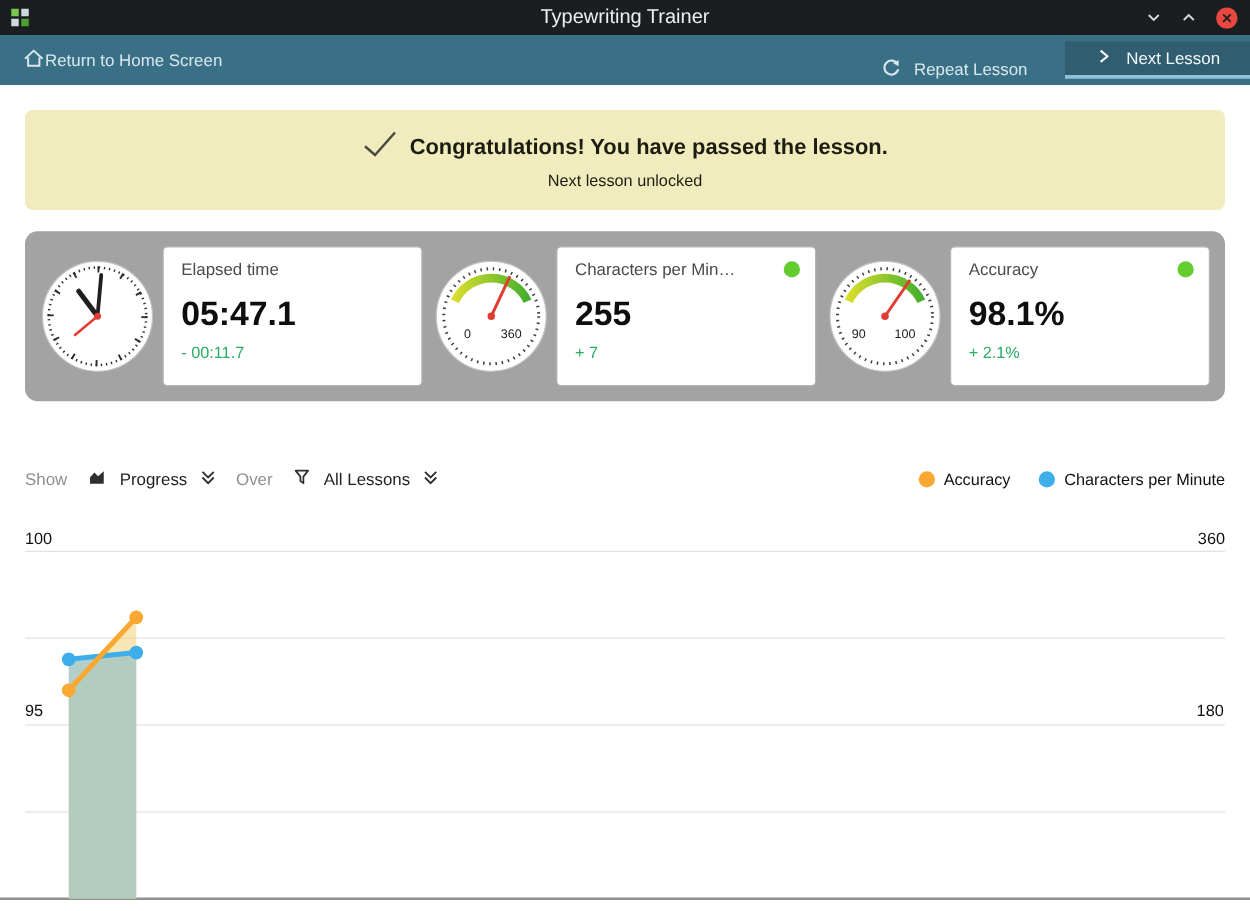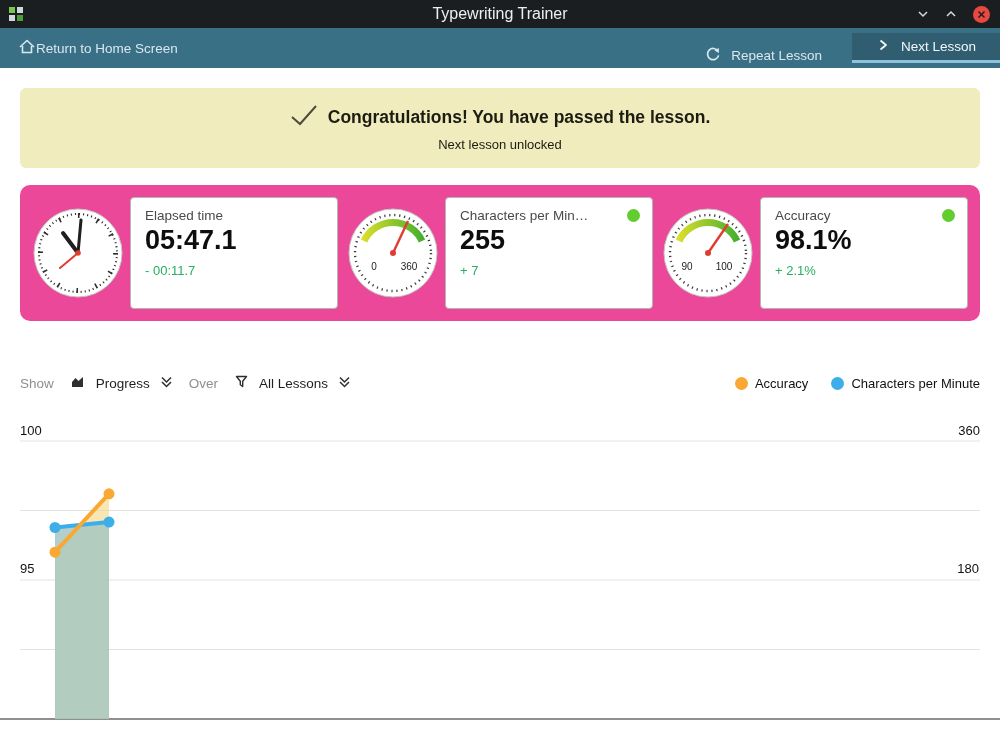--- a/index.html
+++ b/index.html
@@ -25,28 +25,28 @@
   .nav-next { height:30px; width:148px; background:rgba(0,0,0,0.16); border-bottom:3px solid #8fc3db;
               display:flex; align-items:center; justify-content:center; gap:11px; color:#f2f7fa; }
 
   
   .banner { margin:20px 20px 0; height:80px; background:#f0ecbd; border-radius:6px;
             display:flex; flex-direction:column; align-items:center; justify-content:center; }
   .banner-main { display:flex; align-items:center; gap:10px; font-size:17.5px; font-weight:bold; color:#1c1c12; }
   .banner-sub { font-size:13px; margin-top:6px; color:#1c1c12; }
 
   
-  .stats { margin:17px 20px 0; height:136px; background:#ec4899; border-radius:10px;
+  .stats { margin:17px 20px 0; height:136px; background:#a3a3a3; border-radius:10px;
            display:flex; align-items:center; justify-content:space-between; padding:0 12px; }
   .stat { display:flex; align-items:center; gap:6px; width:306px; }
   .stat-icon { flex:none; }
   .stat-panel { background:#fff; border:1px solid #b5b5b5; border-radius:4px; height:112px; flex:1;
                 padding:10px 14px; position:relative; }
   .stat-label { font-size:13.5px; color:#4a4a4a; white-space:nowrap; overflow:hidden; max-width:170px; }
-  .stat-value { font-size:27px; font-weight:bold; color:#0e0e0e; margin-top:2px; }
+  .stat-value { font-size:27px; font-weight:bold; color:#0e0e0e; margin-top:13px; }
   .stat-delta { font-size:13px; color:#27ae60; margin-top:7px; }
   .indicator { position:absolute; top:11px; right:12px; width:13px; height:13px; border-radius:50%; background:#63cc2e; }
 
   
   .filterbar { margin:48px 20px 0; height:28px; display:flex; align-items:center; font-size:13.5px; }
   .muted { color:#8f8f8f; }
   .fgroup { display:flex; align-items:center; gap:10px; margin-left:16px; }
   .fgroup .val { color:#1f1f1f; }
   .legend { margin-left:auto; display:flex; align-items:center; gap:7px; font-size:13px; color:#111; }
   .legend-dot { width:13px; height:13px; border-radius:50%; flex:none; }

